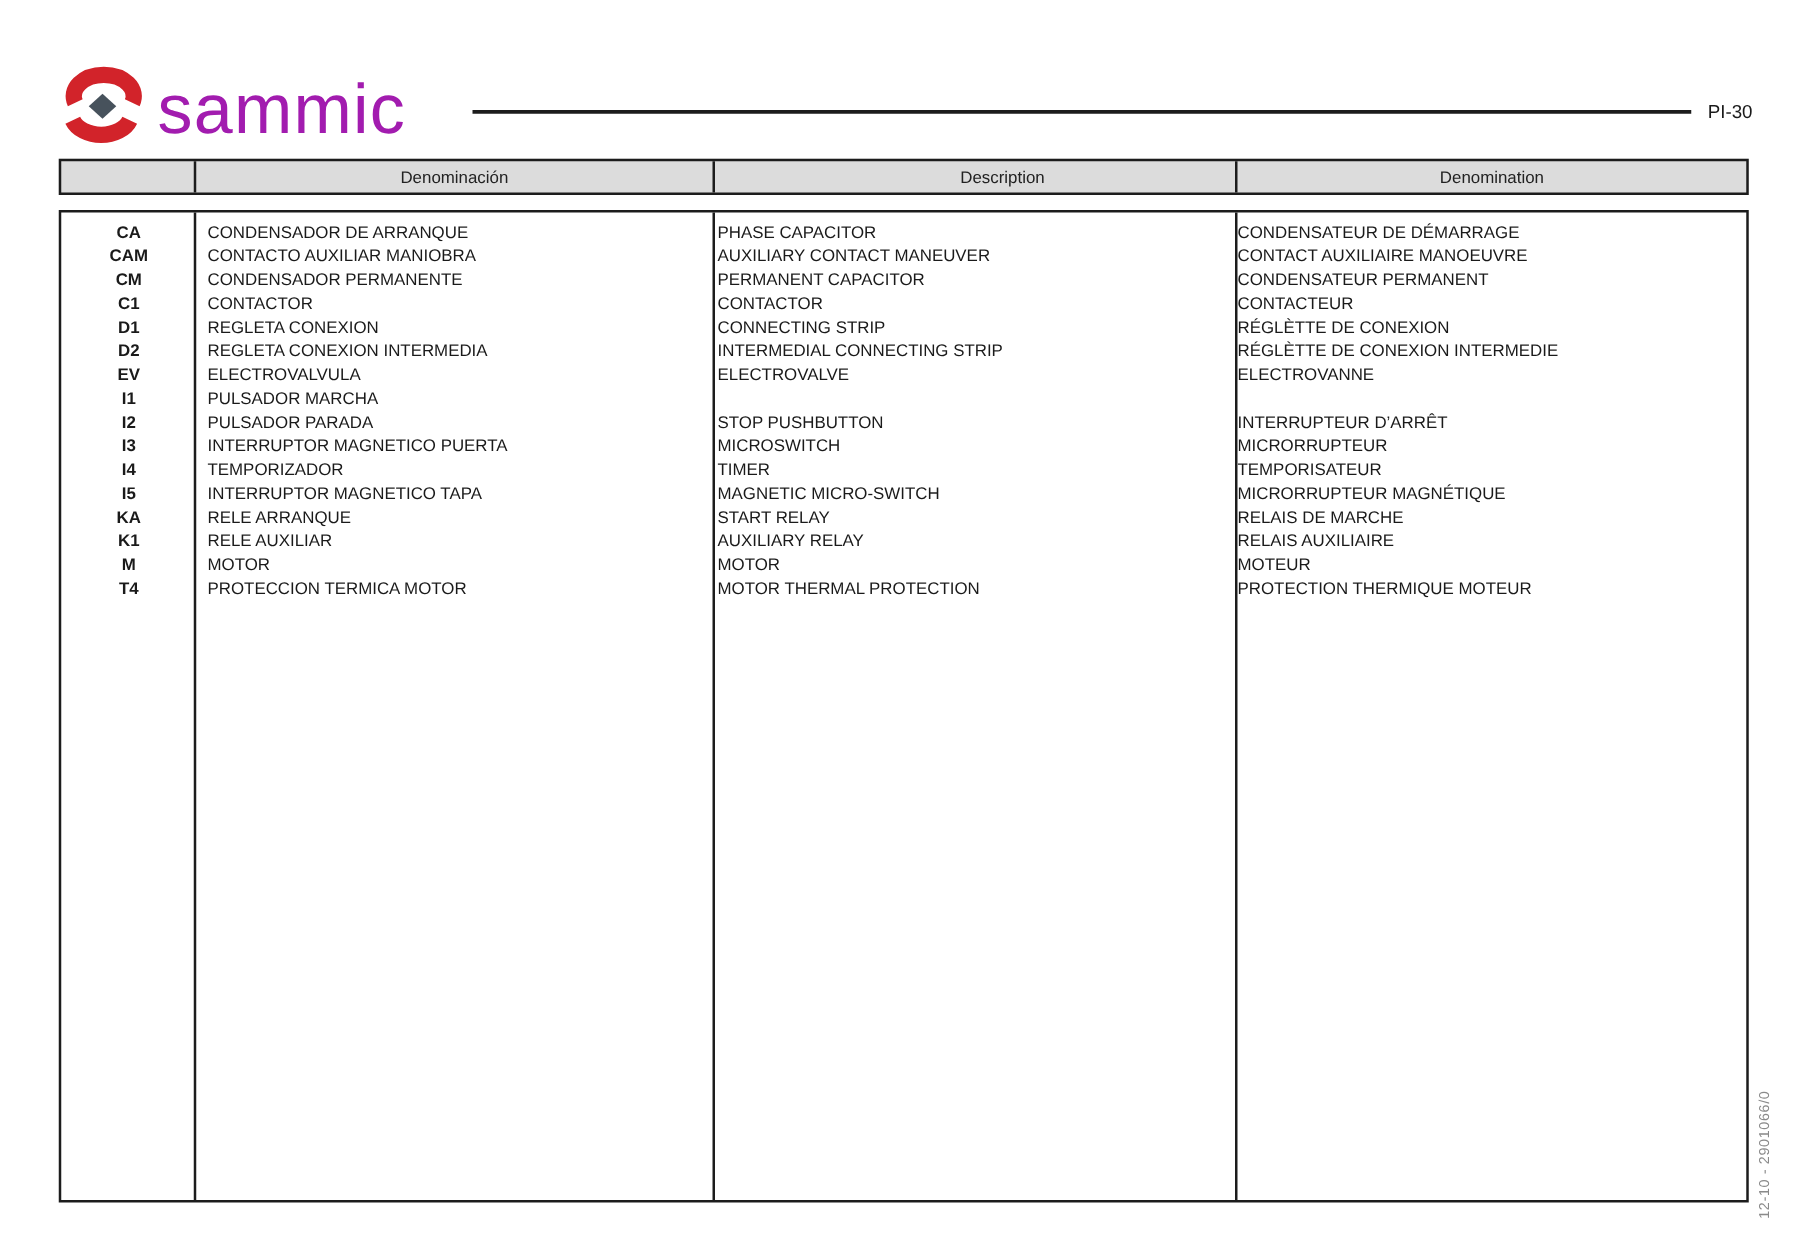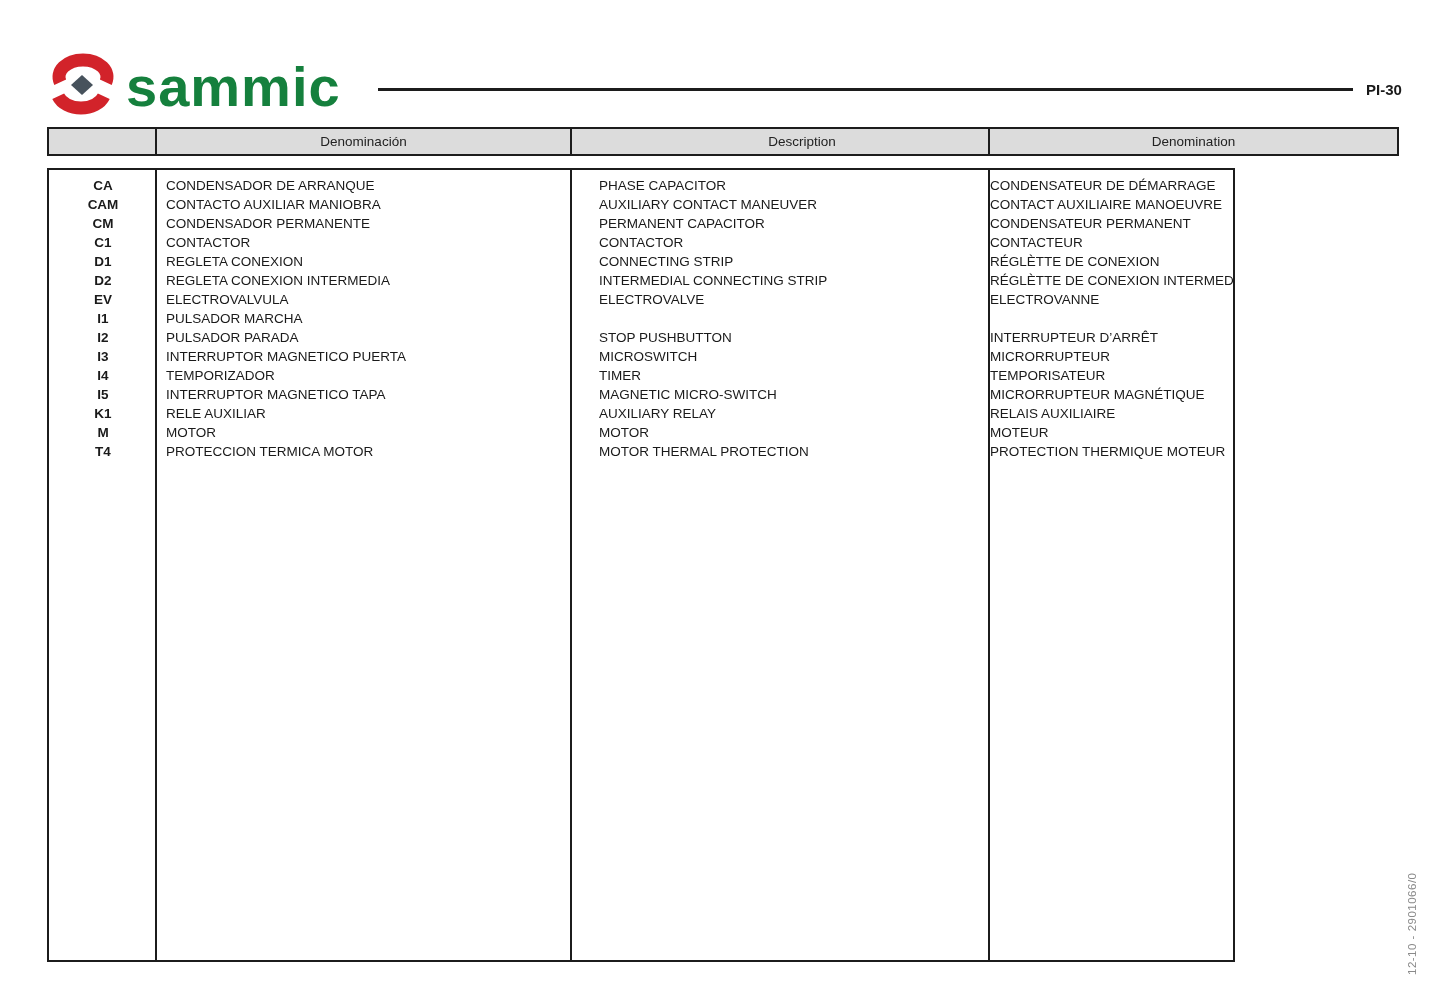--- a/index.html
+++ b/index.html
@@ -25,41 +25,42 @@
     display: flex;
     align-items: flex-end;
   }
   .logo-mark {
     width: 76px;
     height: 68px;
     display: block;
   }
   .brand-text {
     font-size: 56px;
-    font-weight: 700;
+    font-weight: 400;
     letter-spacing: 1px;
-    color: #15803d;
+    color: #a21caf;
     line-height: 62px;
     margin-left: 6px;
   }
   .header-rule {
     position: absolute;
     left: 378px;
     top: 88px;
     width: 975px;
     height: 3px;
     background: #1c1c1c;
   }
   .page-code {
     position: absolute;
     top: 81px;
     left: 1366px;
     width: 36px;
+    text-align: right;
     font-size: 15px;
-    font-weight: 700;
+    font-weight: 400;
     color: #1a1a1a;
     white-space: nowrap;
   }
 
   
   .thead {
     position: absolute;
     left: 47px;
     top: 127px;
     width: 1352px;
@@ -83,21 +84,21 @@
   .hcell.c-code { width: 108px; }
   .hcell.c-es   { width: 415px; }
   .hcell.c-en   { width: 418px; padding-left: 44px; }
   .hcell.c-fr   { flex: 1; }
 
   
   .tbody {
     position: absolute;
     left: 47px;
     top: 168px;
-    width: 1188px;
+    width: 1352px;
     height: 794px;
     box-sizing: border-box;
     border: 2px solid #1c1c1c;
     background: #ffffff;
   }
   .vline {
     position: absolute;
     top: 0;
     bottom: 0;
     width: 2px;
@@ -122,21 +123,21 @@
     color: #1a1a1a;
     white-space: nowrap;
     overflow: hidden;
   }
   .tcell.code {
     width: 108px;
     text-align: center;
     font-weight: 700;
   }
   .tcell.es { width: 415px; padding-left: 9px; }
-  .tcell.en { width: 418px; padding-left: 27px; }
+  .tcell.en { width: 418px; padding-left: 2px; }
   .tcell.fr { flex: 1;      padding-left: 0; }
 
   
   .doc-number {
     position: absolute;
     left: 1406px;
     top: 975px;
     transform: rotate(-90deg);
     transform-origin: top left;
     font-size: 11.5px;
@@ -239,20 +240,26 @@
           <div class="tcell en">TIMER</div>
           <div class="tcell fr">TEMPORISATEUR</div>
         </div>
         <div class="trow">
           <div class="tcell code">I5</div>
           <div class="tcell es">INTERRUPTOR MAGNETICO TAPA</div>
           <div class="tcell en">MAGNETIC MICRO-SWITCH</div>
           <div class="tcell fr">MICRORRUPTEUR MAGNÉTIQUE</div>
         </div>
         <div class="trow">
+          <div class="tcell code">KA</div>
+          <div class="tcell es">RELE ARRANQUE</div>
+          <div class="tcell en">START RELAY</div>
+          <div class="tcell fr">RELAIS DE MARCHE</div>
+        </div>
+        <div class="trow">
           <div class="tcell code">K1</div>
           <div class="tcell es">RELE AUXILIAR</div>
           <div class="tcell en">AUXILIARY RELAY</div>
           <div class="tcell fr">RELAIS AUXILIAIRE</div>
         </div>
         <div class="trow">
           <div class="tcell code">M</div>
           <div class="tcell es">MOTOR</div>
           <div class="tcell en">MOTOR</div>
           <div class="tcell fr">MOTEUR</div>

